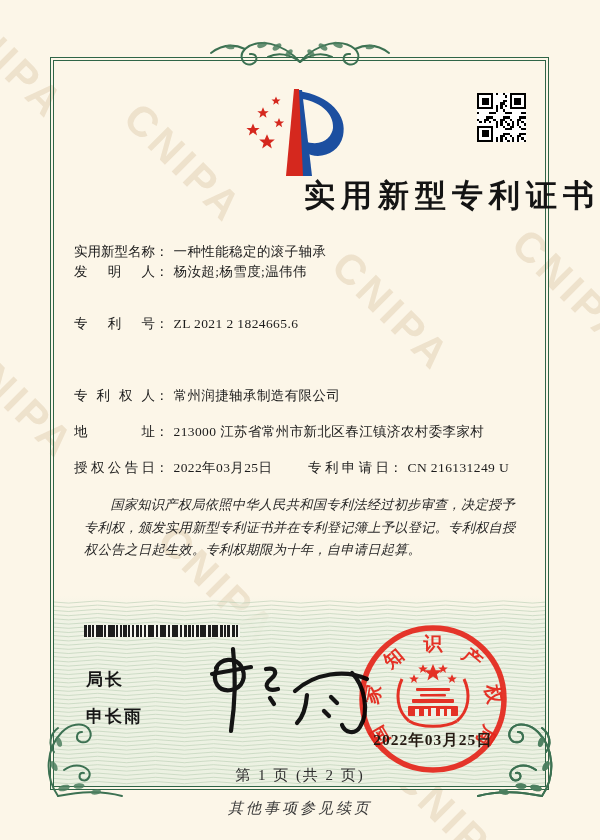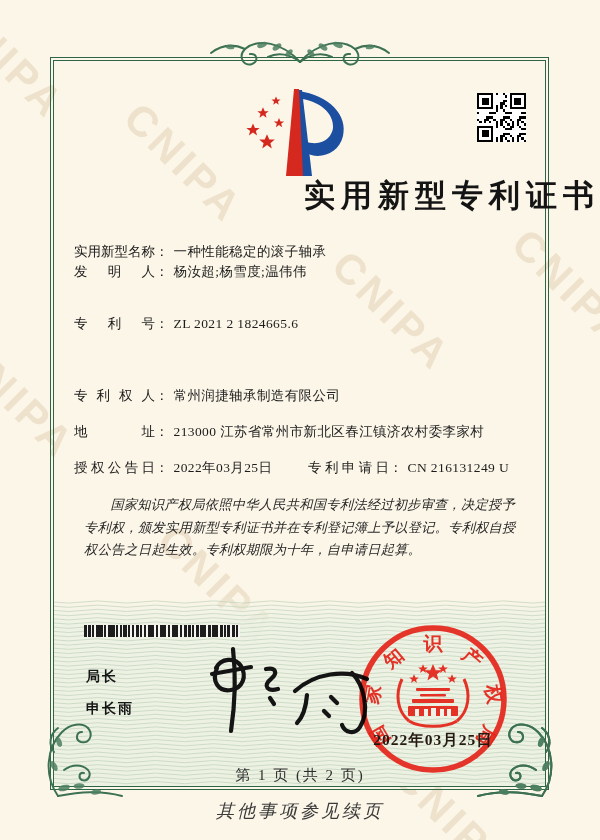--- a/index.html
+++ b/index.html
@@ -31,31 +31,31 @@
   .body-text{position:absolute;left:74px;top:484px;width:456px;font-size:13.2px;
              line-height:1.72;color:#262626;font-style:italic}
   .body-text p{margin:10px;text-indent:2em;letter-spacing:.3px}
   .barcode{position:absolute;left:84px;top:625px;width:156px;height:12px;z-index:5;
     background-color:#f6f6f0;
     background-image:
       repeating-linear-gradient(90deg,#1d1d1d 0 2px,transparent 2px 4px),
       repeating-linear-gradient(90deg,#1d1d1d 0 1px,transparent 1px 6px),
       repeating-linear-gradient(90deg,#1d1d1d 0 3px,transparent 3px 13px)}
   .signer{position:absolute;left:86px;top:668px;z-index:5;
-          font-family:"Liberation Sans",sans-serif;font-weight:bold;font-size:14px;color:#161616}
+          font-family:"Liberation Sans",sans-serif;font-weight:bold;font-size:17px;color:#161616}
   .signer div{margin-bottom:14px;letter-spacing:2px}
   .sig{position:absolute;left:203px;top:638px;z-index:6}
   .seal{position:absolute;left:354px;top:621px;z-index:6;mix-blend-mode:multiply}
   .seal-ch{font-size:19px;font-weight:bold;fill:#e4271c;text-anchor:middle;
            font-family:"Liberation Serif",serif}
   .seal-date{font-size:15.5px;font-weight:bold;fill:#241a12;text-anchor:middle;letter-spacing:1px}
   .page-info{position:absolute;left:0;right:0;top:766px;text-align:center;
              font-size:15px;letter-spacing:2px;color:#2e2e2e;z-index:5}
   .cont-note{position:absolute;left:0;right:0;top:799px;text-align:center;
-             font-size:18px;font-style:italic;letter-spacing:3px;color:#3a3a3a}
+             font-size:15px;font-style:italic;letter-spacing:3px;color:#3a3a3a}
   .orn{position:absolute;z-index:7;pointer-events:none}
   .orn path{fill:none;stroke:#3c7152;stroke-width:2;stroke-linecap:round}
   .orn .blob{fill:#4c7f5f;stroke:none;opacity:.85}
 </style>
 </head>
 <body>
 
 <div class="page">
 
   <div id="wm-layer">

